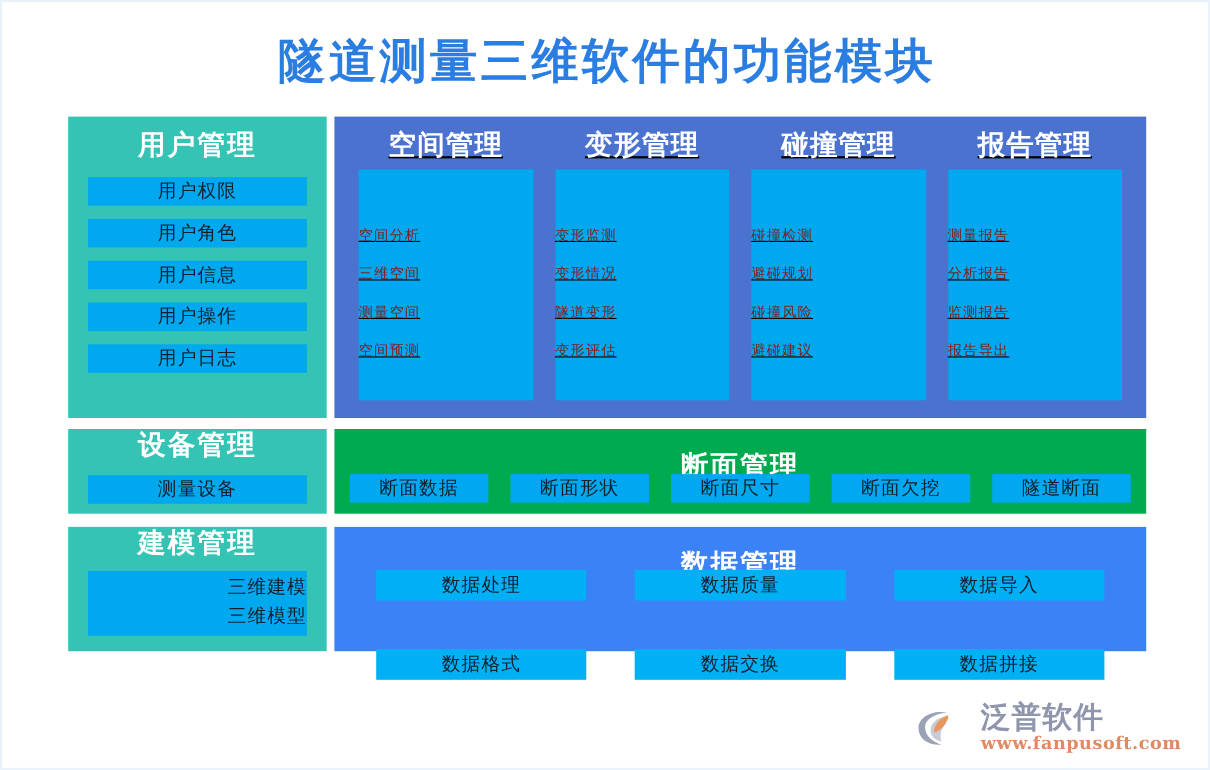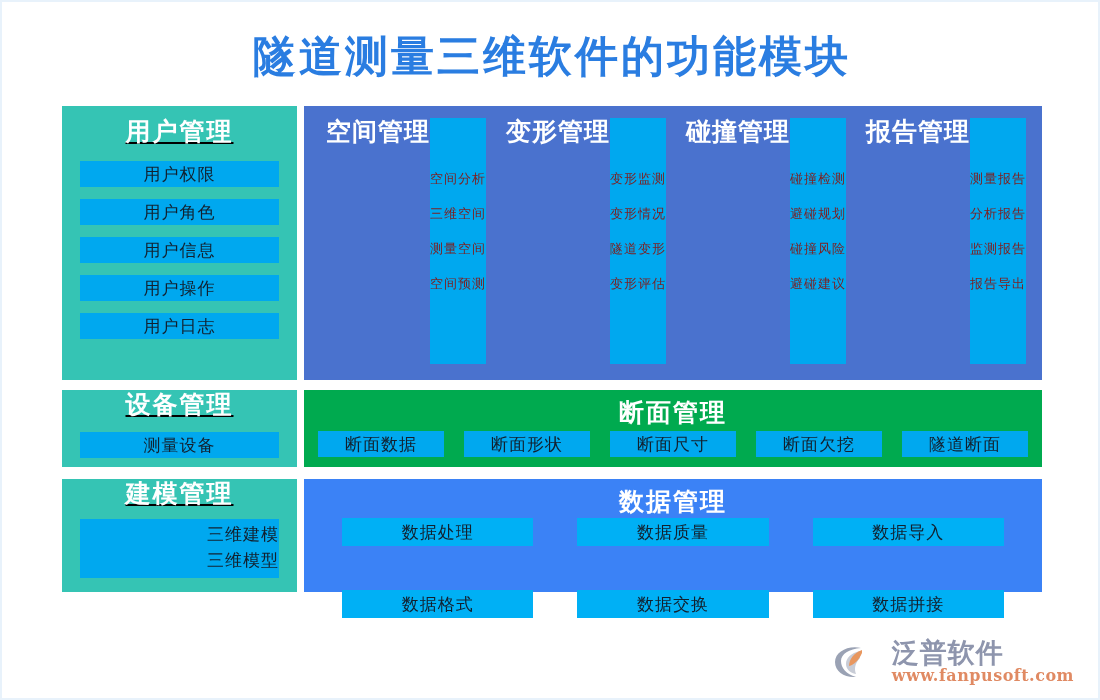--- a/index.html
+++ b/index.html
@@ -56,38 +56,38 @@
     position: relative;
     box-sizing: border-box;
   }
   .col-right {
     flex: 1 1 auto;
     position: relative;
     box-sizing: border-box;
   }
 
   
-  .panel-teal { background: #35c4b4; text-decoration: underline; }
+  .panel-teal { background: #35c4b4; }
   .panel-indigo { background: #4a72ce; }
   .panel-green { background: #00aa4f; }
   .panel-blue { background: #3b82f6; }
 
   
   .panel-heading {
     color: #ffffff;
     font-family: "DejaVu Serif", "Liberation Serif", serif;
     font-size: 25px;
     font-weight: bold;
     text-align: center;
     letter-spacing: 2px;
     line-height: 30px;
     white-space: nowrap;
   }
   .heading-row1-left { padding-top: 11px; }
-  .heading-wide { padding-top: 8px; }
+  .heading-wide { padding-top: 19px; }
 
   
   .chip {
     background: #00a8ef;
     color: #12202e;
     font-family: "DejaVu Serif", "Liberation Serif", serif;
     font-size: 17px;
     text-align: center;
     line-height: 26px;
     height: 26px;
@@ -112,21 +112,22 @@
     left: 22px;
     right: 22px;
     top: 8px;
     bottom: 16px;
     display: flex;
     gap: 20px;
   }
   .module {
     flex: 1 1 0;
     display: flex;
-    flex-direction: row;
+    flex-direction: column;
+    text-decoration: underline;
   }
   .module-title {
     color: #ffffff;
     font-family: "DejaVu Serif", "Liberation Serif", serif;
     font-size: 25px;
     font-weight: bold;
     text-align: center;
     letter-spacing: 1px;
     line-height: 36px;
     white-space: nowrap;

